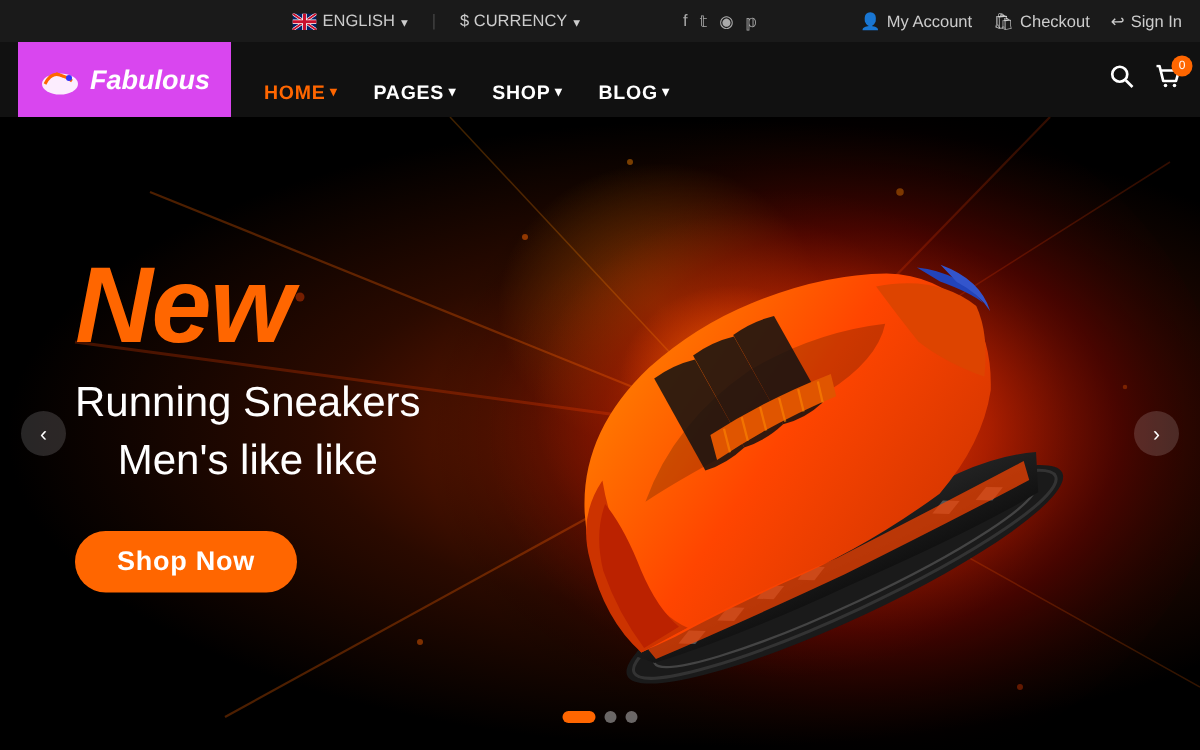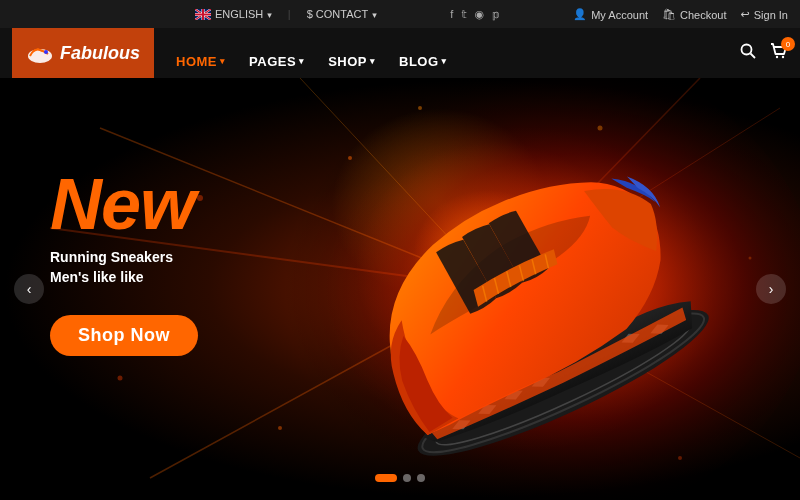--- a/index.html
+++ b/index.html
@@ -57,21 +57,21 @@
       display: flex;
       align-items: center;
       justify-content: space-between;
       padding: 0 12px;
       position: relative;
       z-index: 10;
     }
     .logo-area {
       display: flex;
       align-items: center;
-      background: #c2410c;
+      background: #d946ef;
       height: 50px;
       padding: 0 14px;
       min-width: 130px;
     }
     .logo-icon {
       width: 28px;
       height: 22px;
       margin-right: 6px;
     }
     .logo-text {
@@ -189,25 +189,26 @@
     }
     .hero-new {
       font-size: 72px;
       font-weight: 900;
       color: #ff6600;
       line-height: 1;
       font-style: italic;
       letter-spacing: -1px;
     }
     .hero-subtitle {
-      font-size: 14px;
-      font-weight: 700;
+      font-size: 28px;
+      font-weight: 400;
       color: #fff;
       line-height: 1.4;
       margin-top: 8px;
+      text-align: center;
     }
     .shop-now-btn {
       margin-top: 28px;
       background: #ff6600;
       color: #fff;
       border: none;
       border-radius: 25px;
       padding: 10px 28px;
       font-size: 18px;
       font-weight: 600;
@@ -269,21 +270,21 @@
         <path d="M0,0 L16,11 M16,0 L0,11" stroke="#fff" stroke-width="2"></path>
         <path d="M0,0 L16,11 M16,0 L0,11" stroke="#C8102E" stroke-width="1.2"></path>
         <path d="M8,0 V11 M0,5.5 H16" stroke="#fff" stroke-width="3"></path>
         <path d="M8,0 V11 M0,5.5 H16" stroke="#C8102E" stroke-width="2"></path>
       </svg>
       <span>ENGLISH</span>
       <span class="nav-chevron">▾</span>
     </a>
     <span class="separator">|</span>
     <a class="top-bar-item">
-      <span>$ CONTACT</span>
+      <span>$ CURRENCY</span>
       <span class="nav-chevron">▾</span>
     </a>
   </div>
   <div class="social-icons">
     <span class="social-icon">f</span>
     <span class="social-icon">𝕥</span>
     <span class="social-icon">◉</span>
     <span class="social-icon">𝕡</span>
   </div>
   <div class="top-bar-right">

